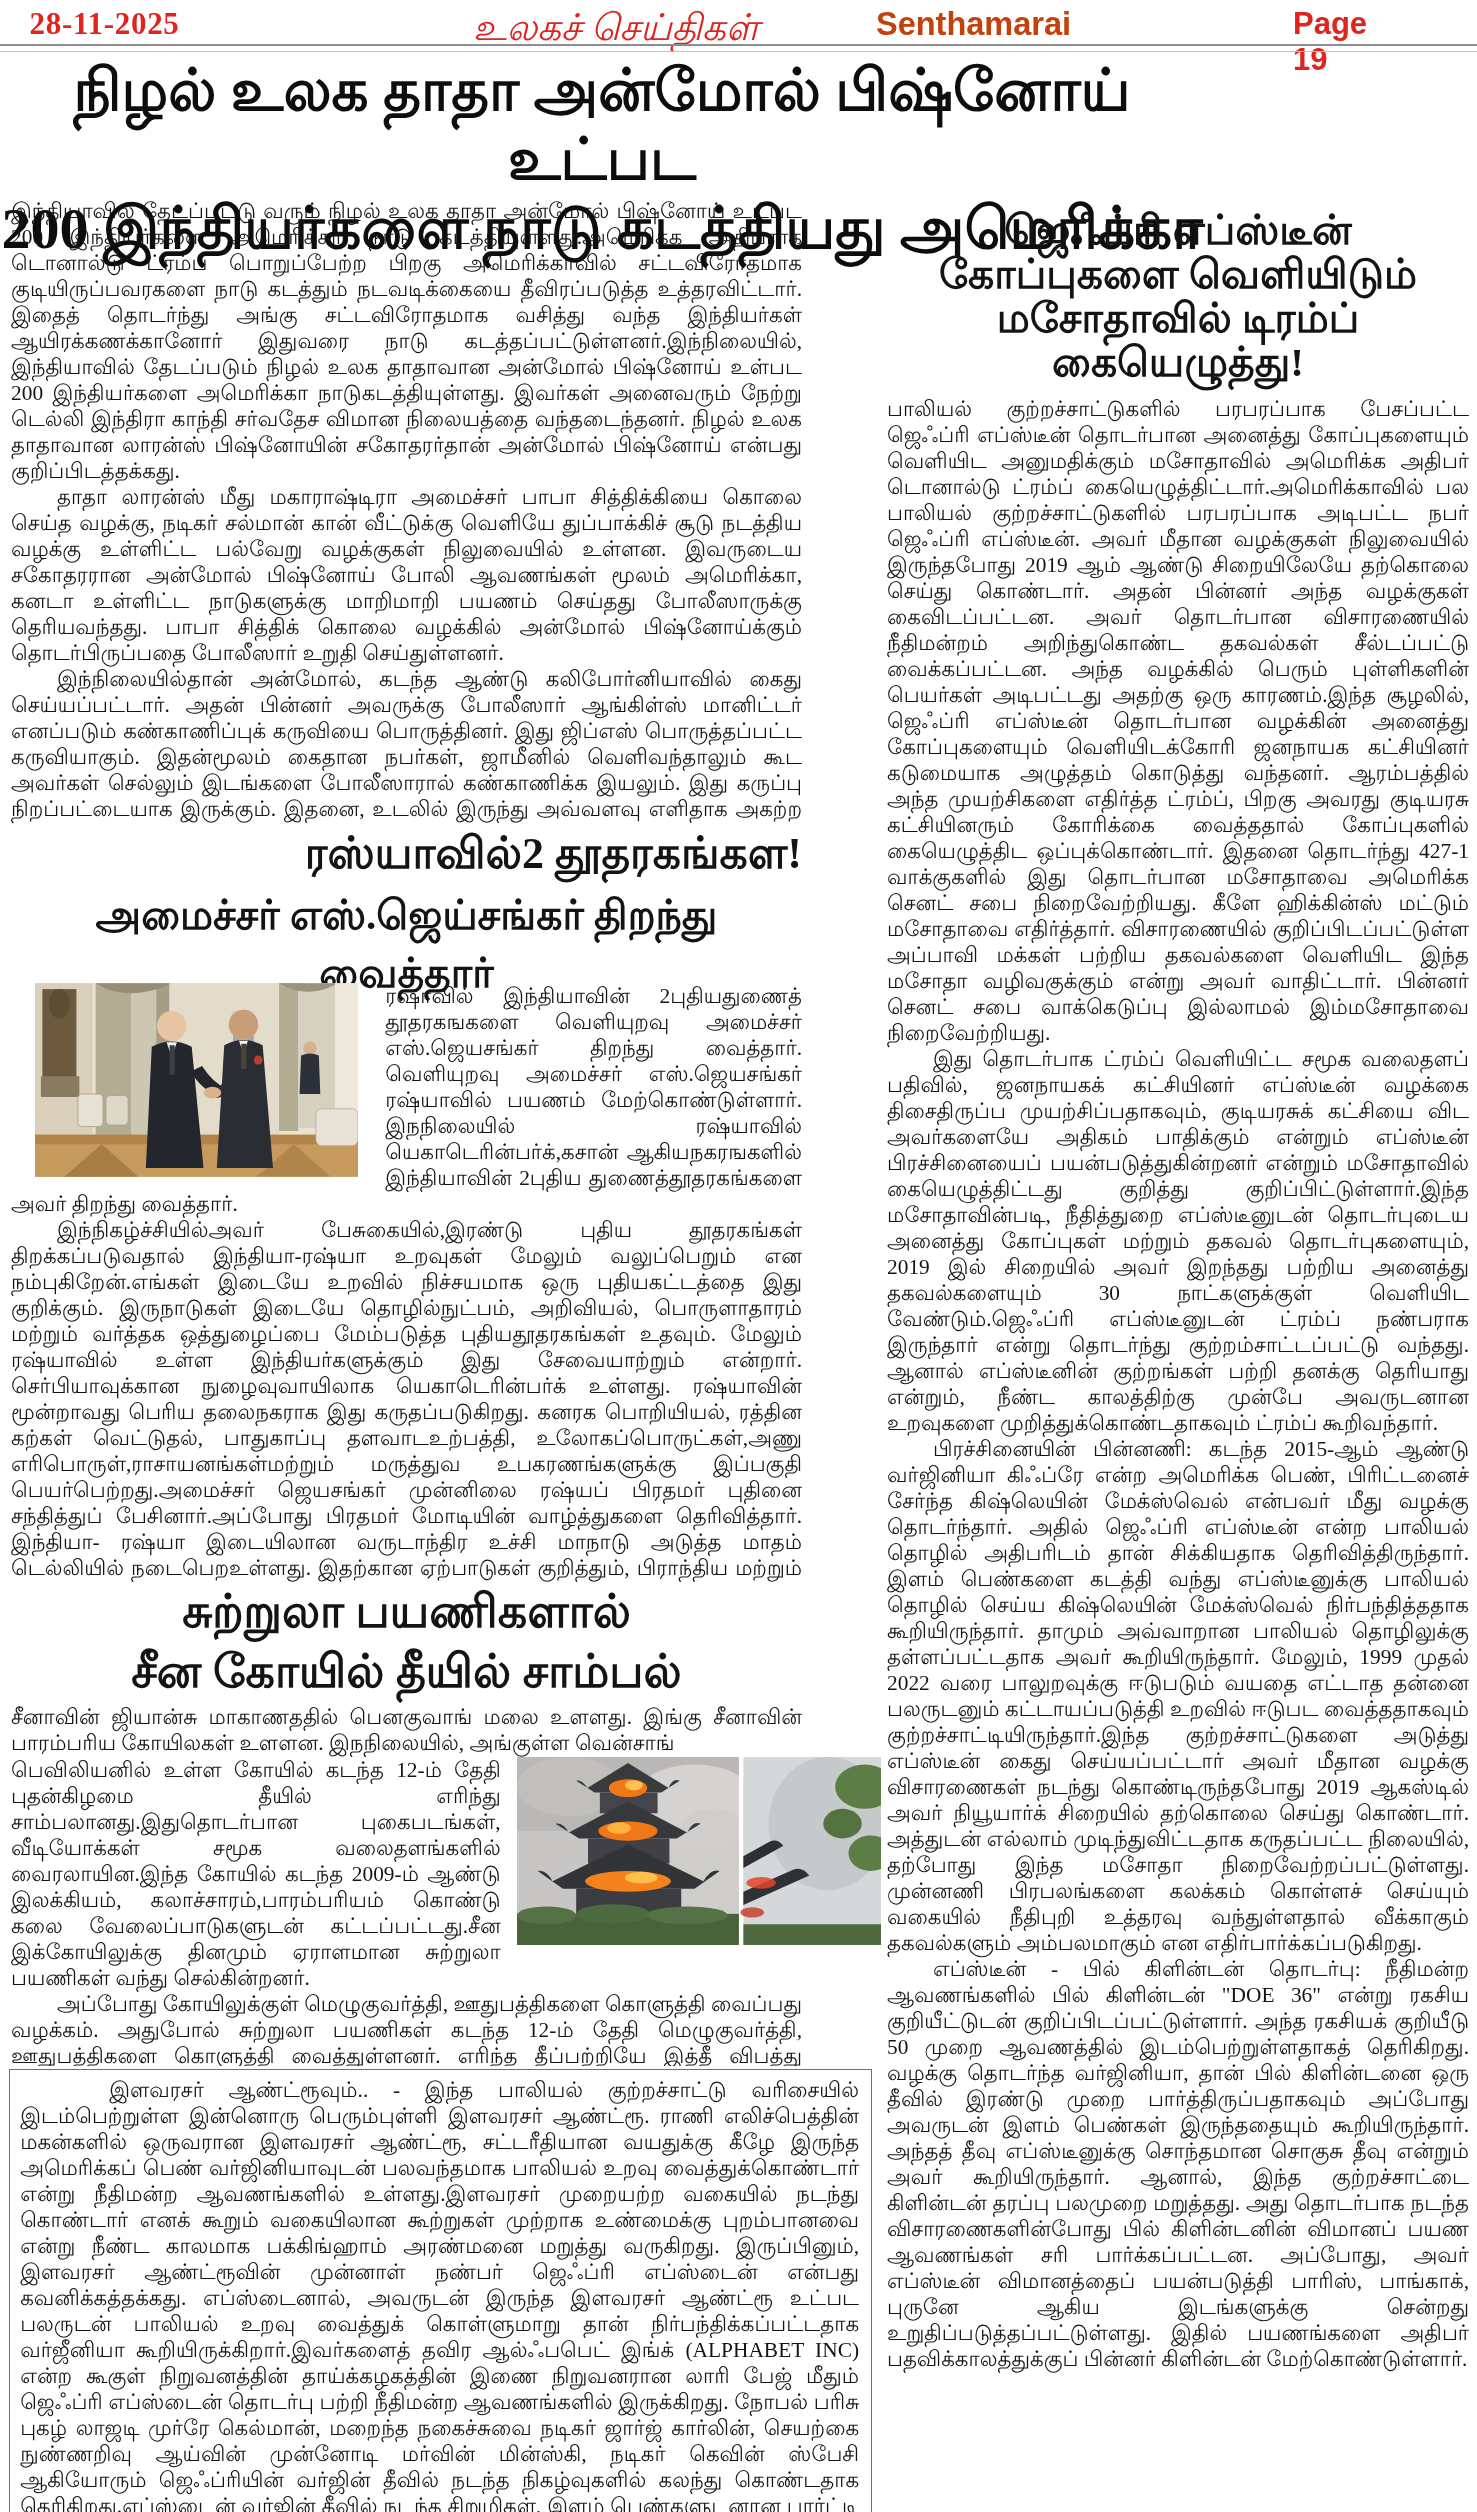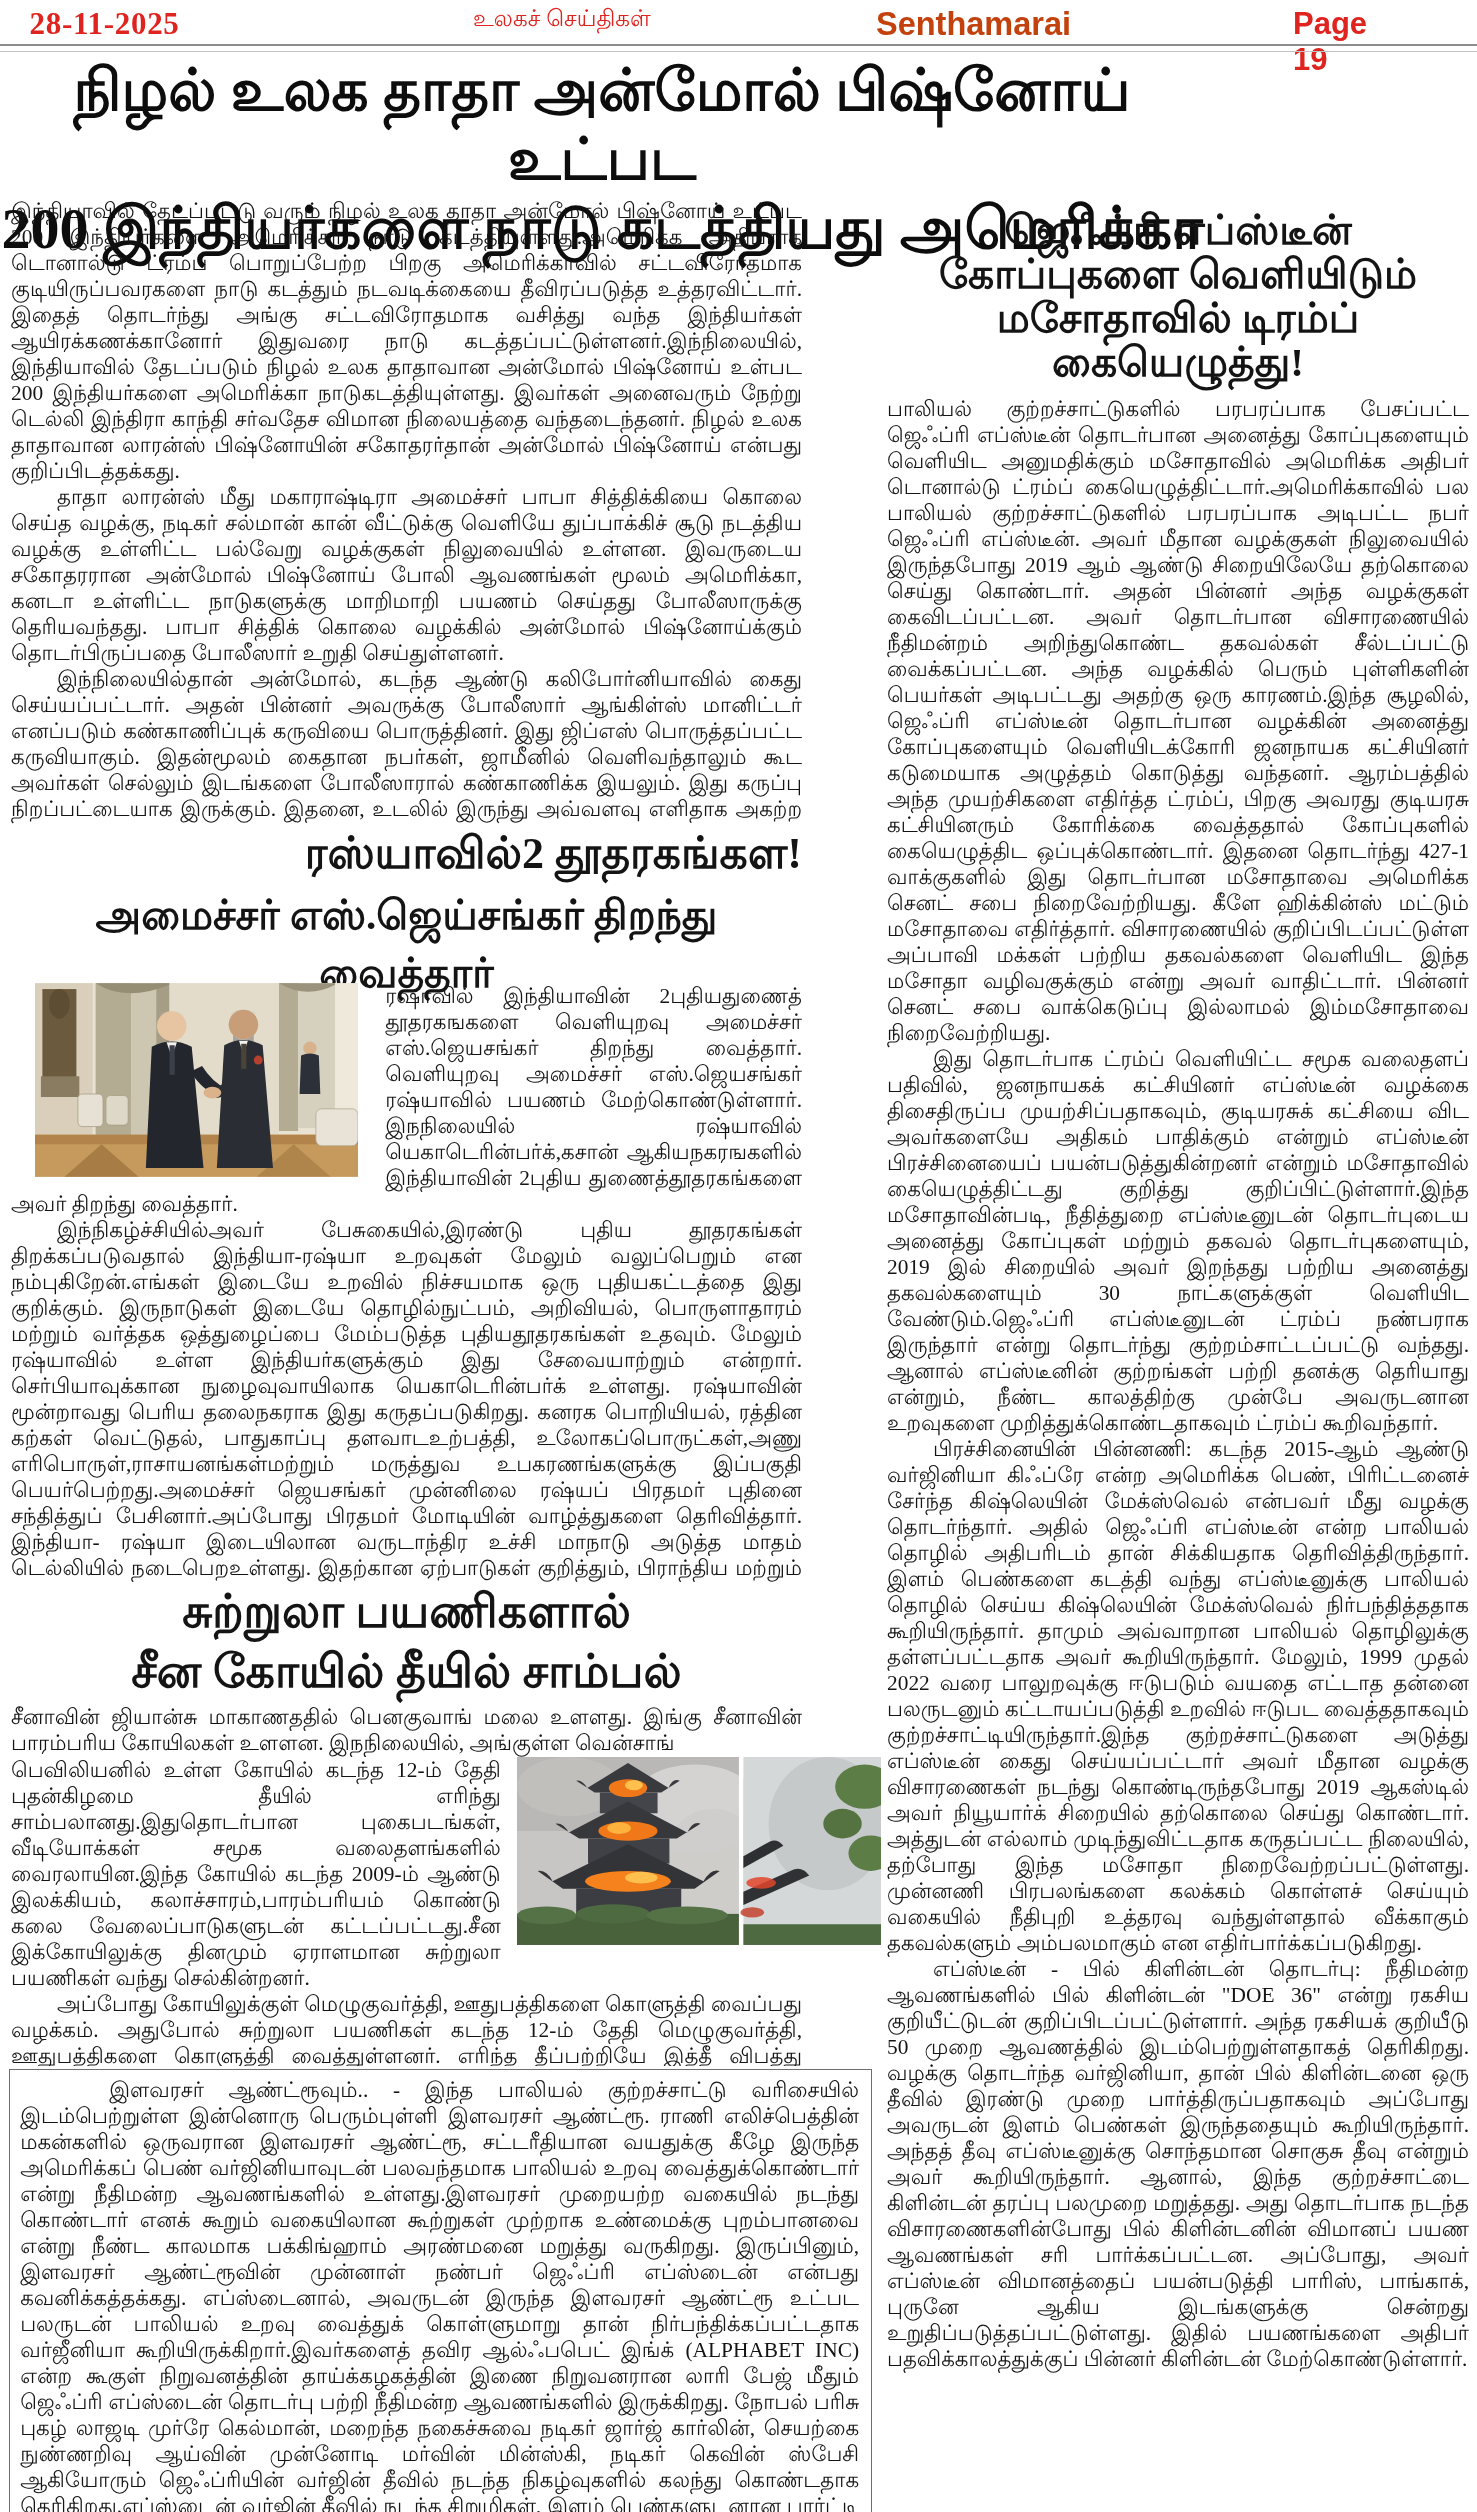--- a/index.html
+++ b/index.html
@@ -2,21 +2,21 @@
 <html style="font-size:11.8px"><head>
 <meta charset="utf-8">
 <style>
   html,body{margin:0;padding:0;}
   body{width:1478px;height:2512px;background:#ffffff;font-family:"Liberation Serif","DejaVu Serif",serif;color:#141414;position:relative;overflow:hidden;}
   .abs{position:absolute;}
   
   #hdr{position:absolute;left:0;top:0;width:1204px;height:43px;}
   .hdr-item{position:absolute;top:5.9px;font-weight:bold;}
   #hdr-date{left:29.6px;font-size:31px;letter-spacing:0.7px;}
-  #hdr-section{left:473px;font-size:23px;font-weight:normal;}
+  #hdr-section{left:473px;font-size:37px;font-weight:normal;font-style:italic;}
   #hdr-masthead{left:876px;font-size:32.5px;font-family:"Liberation Sans","DejaVu Sans",sans-serif;}
   #hdr-page{left:1293px;font-size:31px;font-family:"Liberation Sans","DejaVu Sans",sans-serif;}
   #hdr-rule{position:absolute;left:0;top:44px;width:1478px;height:5.2px;border-top:2.2px solid #8d8d8d;border-bottom:1.5px solid #c3c3c3;}
   
   #main-hl{position:absolute;left:0;top:56px;width:1204px;text-align:center;font-weight:bold;font-size:58px;line-height:69px;color:#0d0d0d;}
   
   .body-text{font-size:21.4px;line-height:26px;text-align:justify;}
   .body-text p{margin:0;text-indent:46px;}
   .body-text p.noind{text-indent:0;}
   #sec-deport-left{left:11px;top:198px;width:791px;height:627px;overflow:hidden;}

